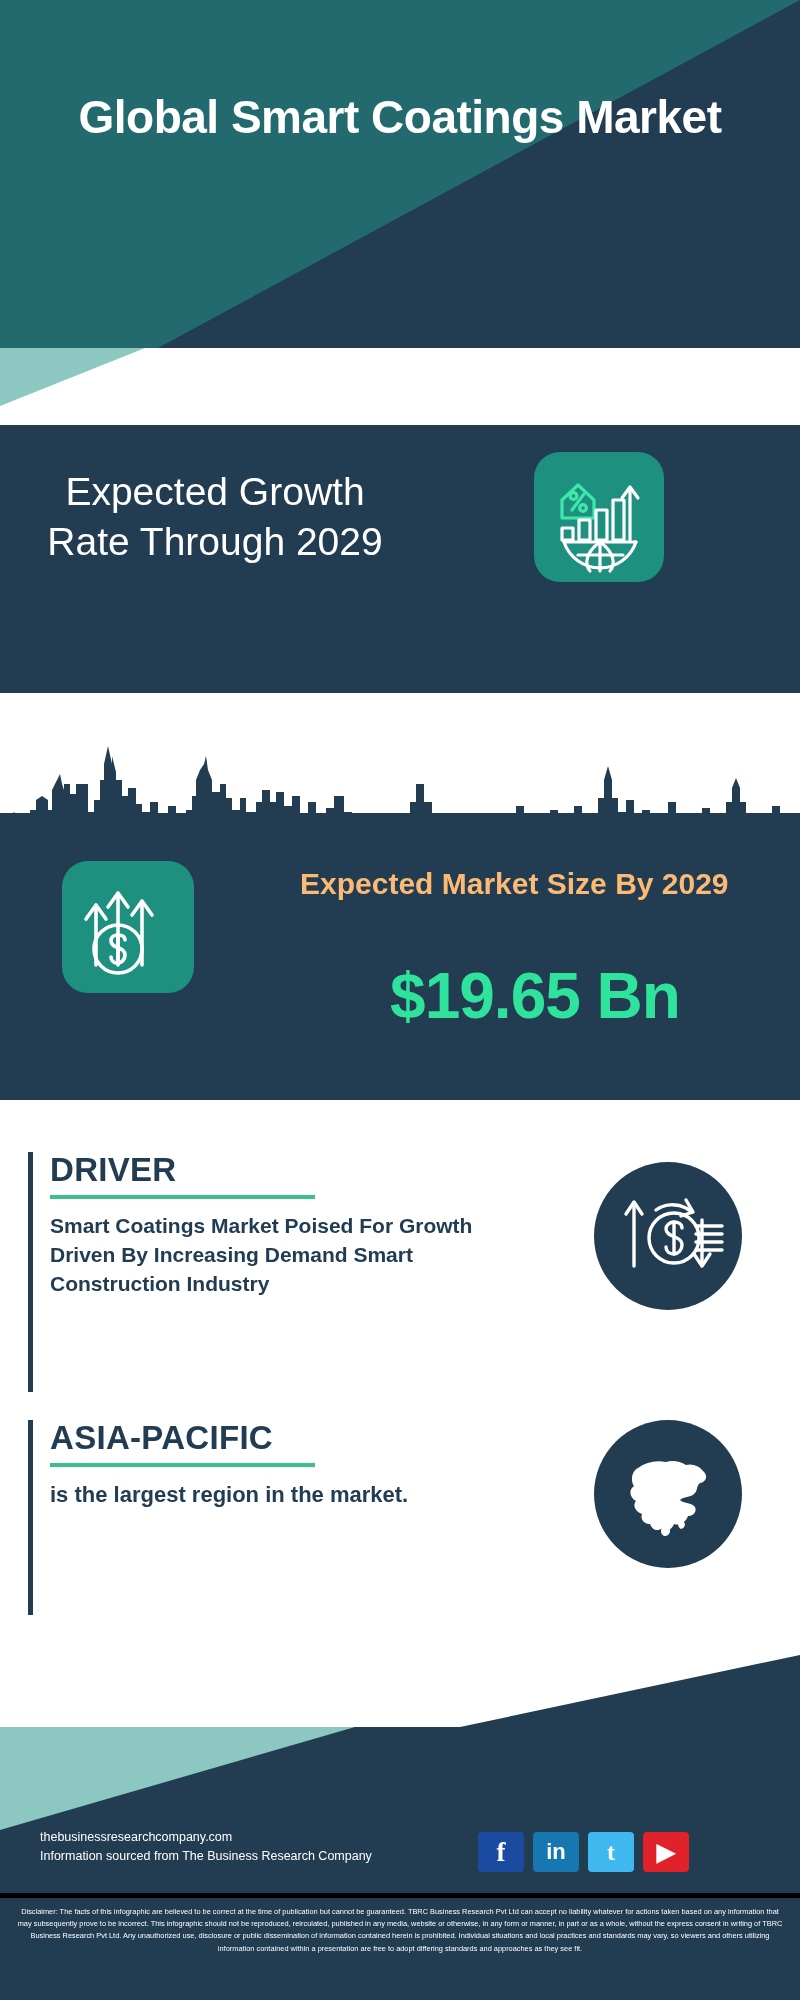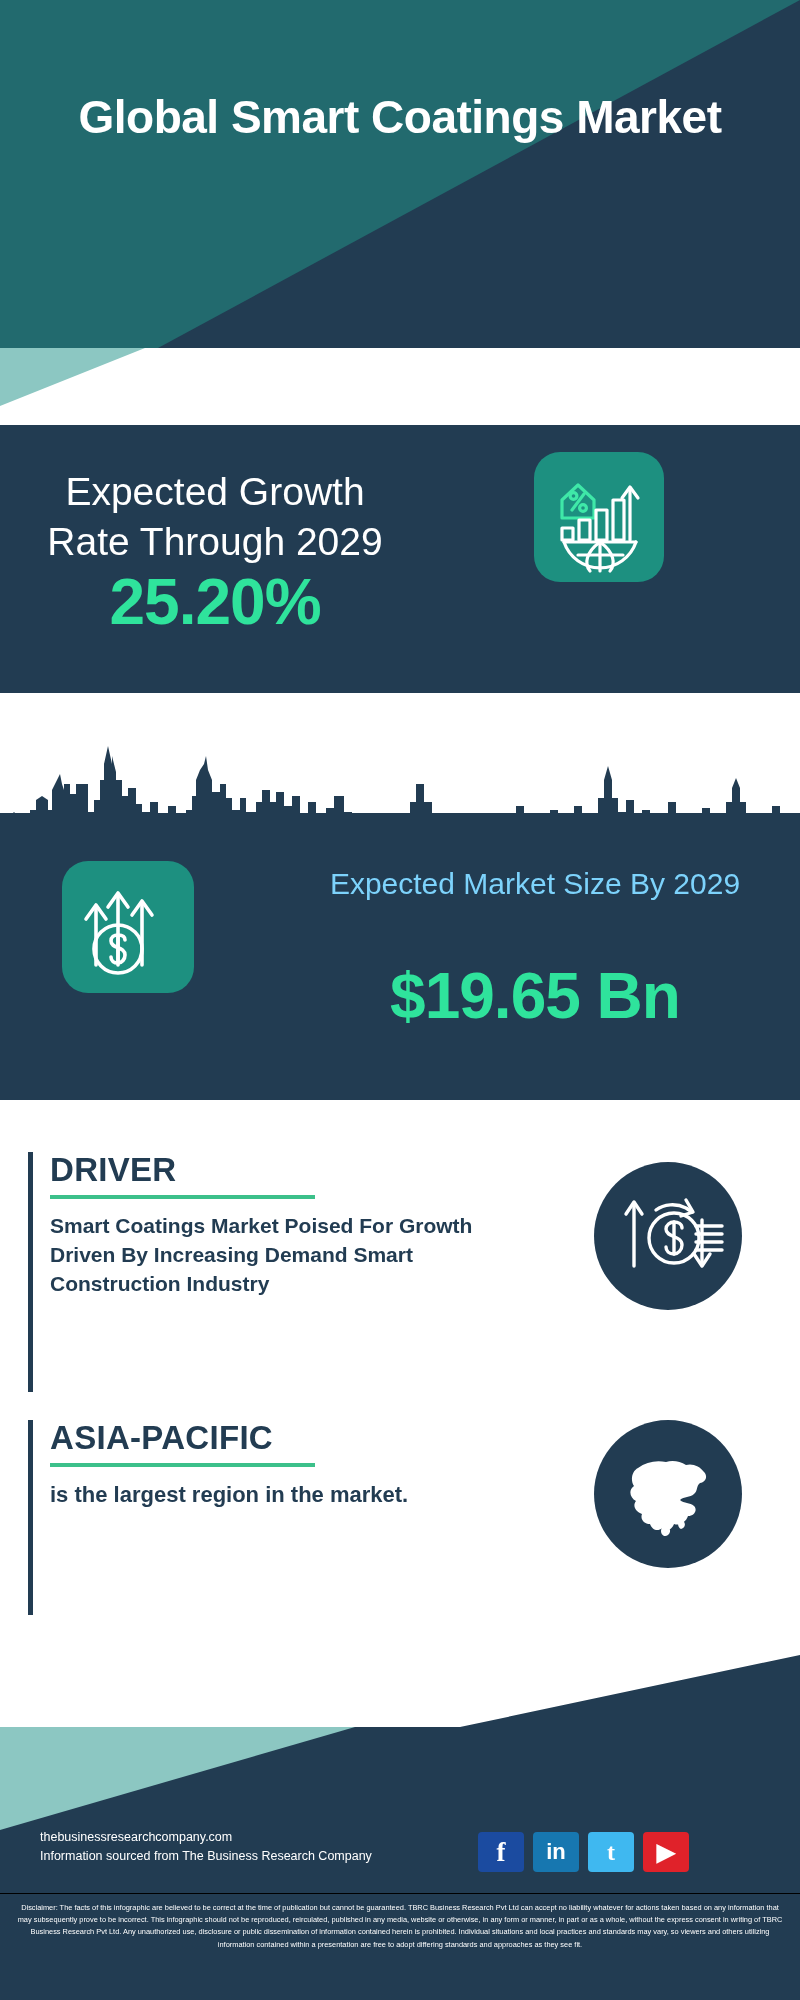--- a/index.html
+++ b/index.html
@@ -62,22 +62,22 @@
   }
   .skyline-wrap svg { position:absolute; left:0; bottom:0; width:800px; height:120px; display:block; }
 
   
   .market {
     position:absolute; left:0; top:813px; width:800px; height:287px;
     background:#223c52;
   }
   .market .label {
     position:absolute; left:300px; top:52px; width:470px;
-    text-align:center; color:#7dd3fc;
-    font-size:30px; line-height:1.28; font-weight:400;
+    text-align:left; color:#fdba74;
+    font-size:30px; line-height:1.28; font-weight:700;
   }
   .market .value {
     position:absolute; left:300px; top:146px; width:470px;
     text-align:center; color:#2fe39c;
     font-size:64px; font-weight:bold; letter-spacing:-1px;
   }
   .icon-box-market {
     position:absolute; left:62px; top:48px;
     width:132px; height:132px; border-radius:26px;
     background:#1d9080;
@@ -142,39 +142,38 @@
     color:#ffffff; font-weight:bold; font-size:24px;
     font-family:"Liberation Serif", serif;
   }
   .sbtn.fb { background:#1b4ba0; font-size:27px; }
   .sbtn.li { background:#1777b0; font-size:22px; font-family:"Liberation Sans",sans-serif; }
   .sbtn.tw { background:#3fb8f0; }
   .sbtn.yt { background:#e0222a; }
 
   .disclaimer {
     position:absolute; left:0; top:1893px; width:800px; height:107px;
-    background:#223c52; border-top:1px solid #000000;
+    background:#223c52; border-top:5px solid #000000;
     color:#ffffff; font-size:7.4px; line-height:1.65;
     text-align:center; padding:8px 16px 0 16px;
   }
 </style>
 </head>
 <body>
 
 <div class="page">
 
   <div class="header">
     <div class="diag"></div>
     <div class="title">Global Smart Coatings Market</div>
   </div>
   <div class="header-wedge"></div>
 
   <div class="growth">
     <div class="label">Expected Growth Rate Through 2029</div>
-    <div class="value">25.20%</div>
     <div class="icon-box-growth">
       <svg width="130" height="130" viewBox="0 0 130 130">
         <g fill="none" stroke="#3fe8a8" stroke-width="3.2" stroke-linejoin="round" stroke-linecap="round">
           <path d="M28 48 L44 33 L60 48 L60 66 L28 66 Z"></path>
           <line x1="38" y1="58" x2="50" y2="42"></line>
           <circle cx="39.5" cy="44" r="3.4"></circle>
           <circle cx="49" cy="56" r="3.4"></circle>
         </g>
         <g fill="none" stroke="#ffffff" stroke-width="3.2" stroke-linejoin="round" stroke-linecap="round">
           <rect x="28" y="76" width="11" height="12"></rect>

